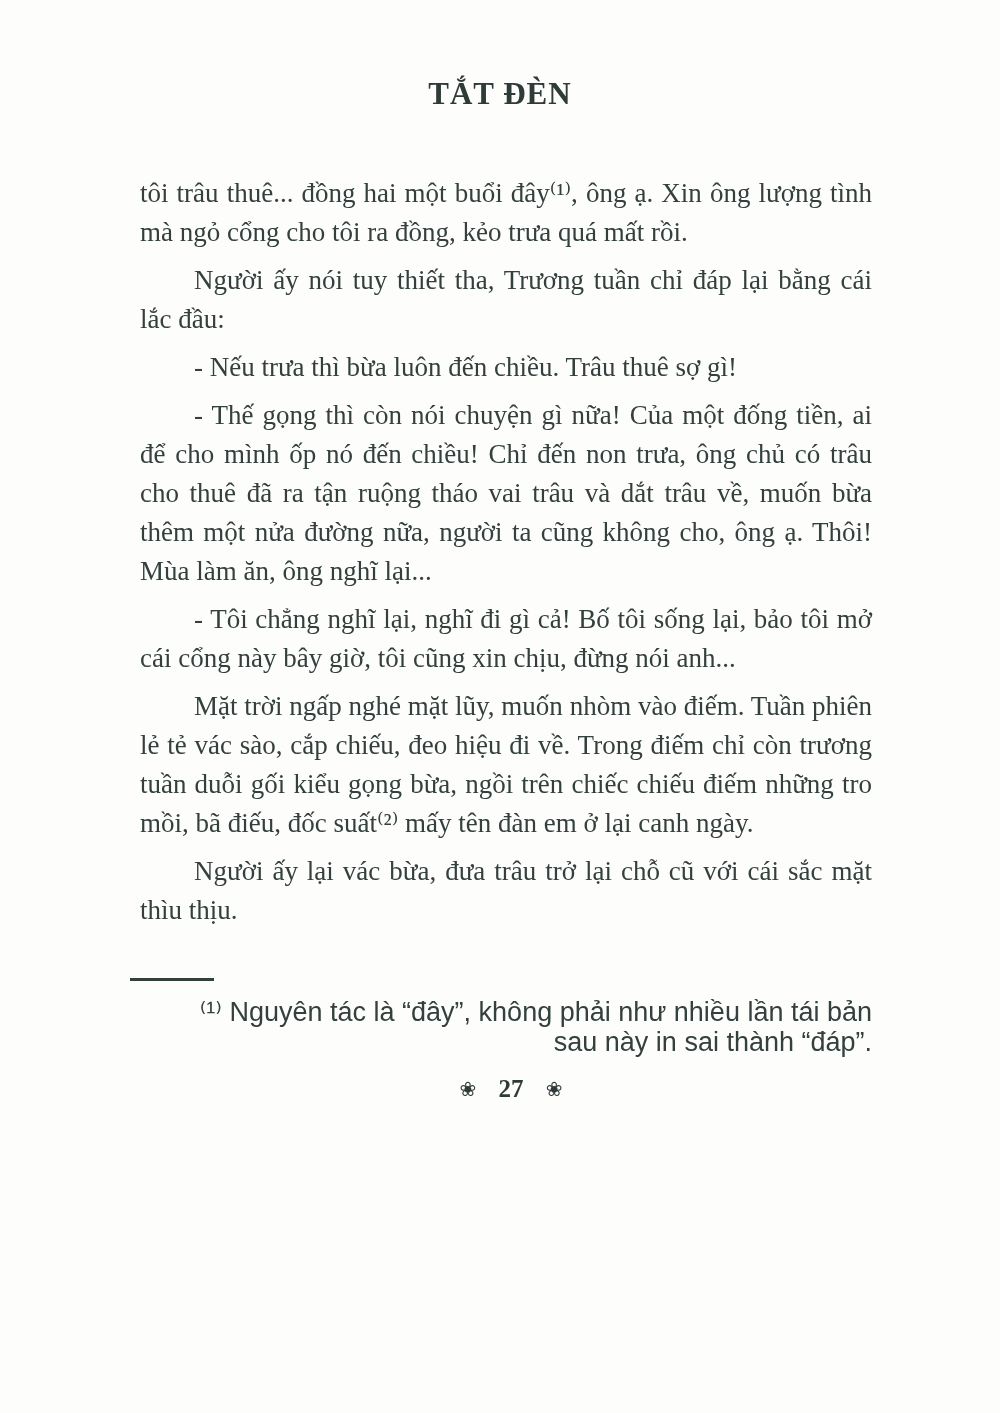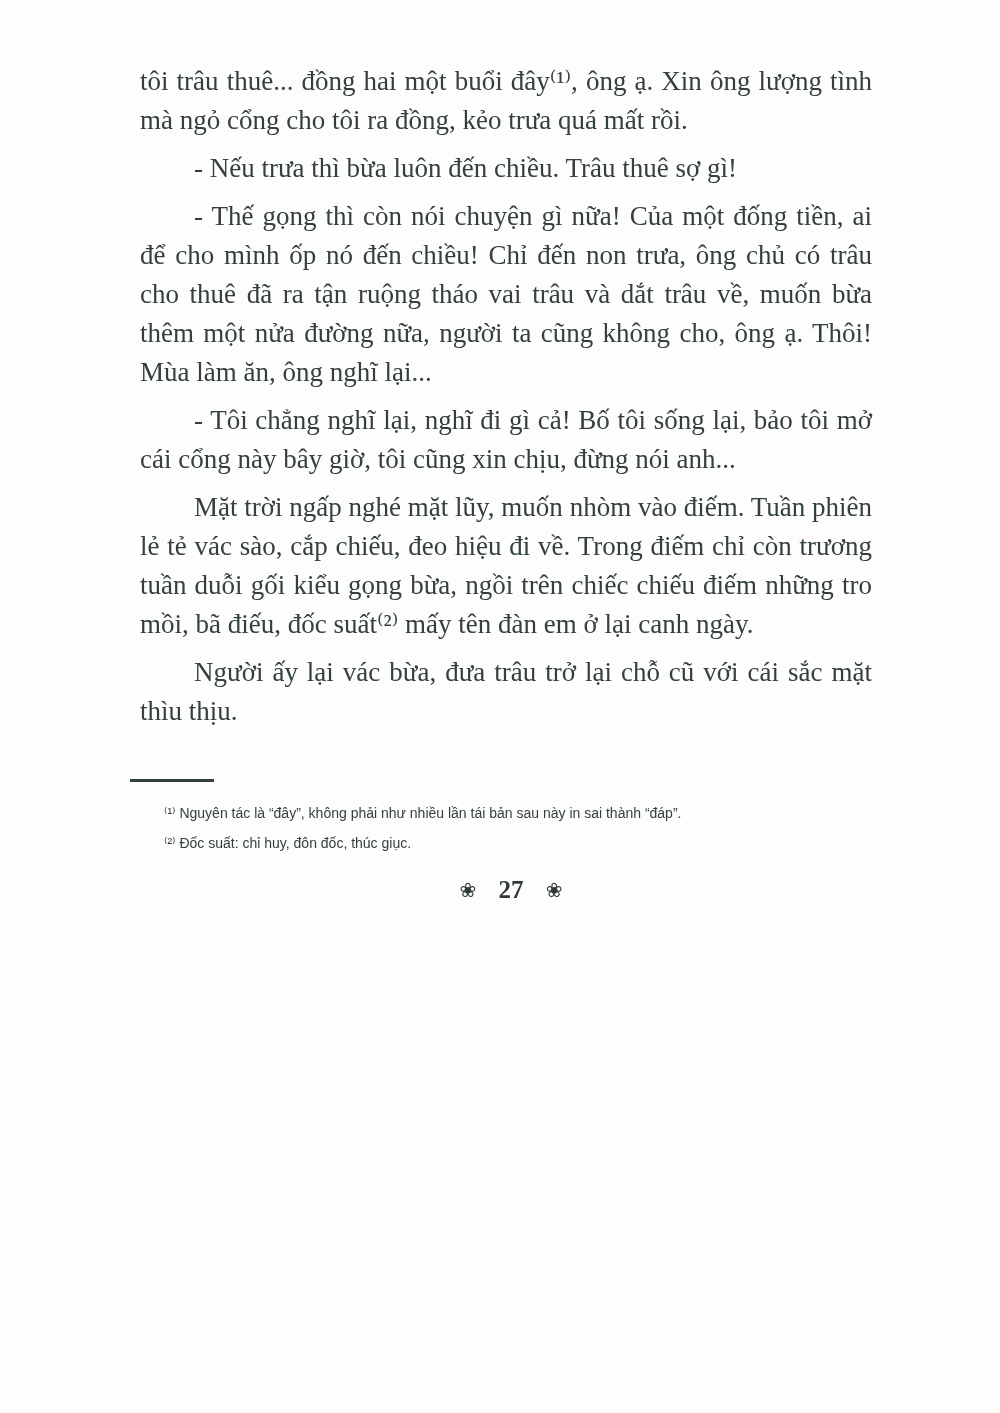--- a/index.html
+++ b/index.html
@@ -37,24 +37,24 @@
   .content p {
     margin: 0 0 9px 12px;
   }
   .content p.indent {
     text-indent: 54px;
   }
   .footnotes {
     width: 744px;
     margin: 48px auto 0 auto;
     font-family: "Liberation Sans", "DejaVu Sans", sans-serif;
-    font-size: 14px;
+    font-size: 27px;
     line-height: 30px;
     color: #33403d;
-    text-align: left;
+    text-align: right;
   }
   .fn-divider {
     width: 84px;
     height: 3px;
     background: #33403d;
     margin: 0 0 16px 2px;
   }
   .footnotes p.fn {
     margin: 0;
     text-indent: 36px;
@@ -75,34 +75,35 @@
     font-family: "Liberation Serif", "DejaVu Serif", serif;
     font-weight: bold;
     margin: 0 16px;
   }
 </style>
 </head>
 <body>
 
 <div class="page">
 
+  <h1 class="title">TẮT ĐÈN</h1>
 
   <div class="content">
     <p>tôi trâu thuê... đồng hai một buổi đây⁽¹⁾, ông ạ. Xin ông lượng tình mà ngỏ cổng cho tôi ra đồng, kẻo trưa quá mất rồi.</p>
+    <p class="indent">Người ấy nói tuy thiết tha, Trương tuần chỉ đáp lại bằng cái lắc đầu:</p>
     <p class="indent">- Nếu trưa thì bừa luôn đến chiều. Trâu thuê sợ gì!</p>
     <p class="indent">- Thế gọng thì còn nói chuyện gì nữa! Của một đống tiền, ai để cho mình ốp nó đến chiều! Chỉ đến non trưa, ông chủ có trâu cho thuê đã ra tận ruộng tháo vai trâu và dắt trâu về, muốn bừa thêm một nửa đường nữa, người ta cũng không cho, ông ạ. Thôi! Mùa làm ăn, ông nghĩ lại...</p>
     <p class="indent">- Tôi chẳng nghĩ lại, nghĩ đi gì cả! Bố tôi sống lại, bảo tôi mở cái cổng này bây giờ, tôi cũng xin chịu, đừng nói anh...</p>
     <p class="indent">Mặt trời ngấp nghé mặt lũy, muốn nhòm vào điếm. Tuần phiên lẻ tẻ vác sào, cắp chiếu, đeo hiệu đi về. Trong điếm chỉ còn trương tuần duỗi gối kiểu gọng bừa, ngồi trên chiếc chiếu điếm những tro mồi, bã điếu, đốc suất⁽²⁾ mấy tên đàn em ở lại canh ngày.</p>
     <p class="indent">Người ấy lại vác bừa, đưa trâu trở lại chỗ cũ với cái sắc mặt thìu thịu.</p>
   </div>
 
   <div class="footnotes">
     <div class="fn-divider"></div>
     <p class="fn">⁽¹⁾ Nguyên tác là “đây”, không phải như nhiều lần tái bản sau này in sai thành “đáp”.</p>
-    <p class="fn">⁽²⁾ Đốc suất: chỉ huy, đôn đốc, thúc giục.</p>
   </div>
 
   <div class="footer">
     <span class="flower">❀</span>
     <span class="num">27</span>
     <span class="flower">❀</span>
   </div>
 
 </div>
 

